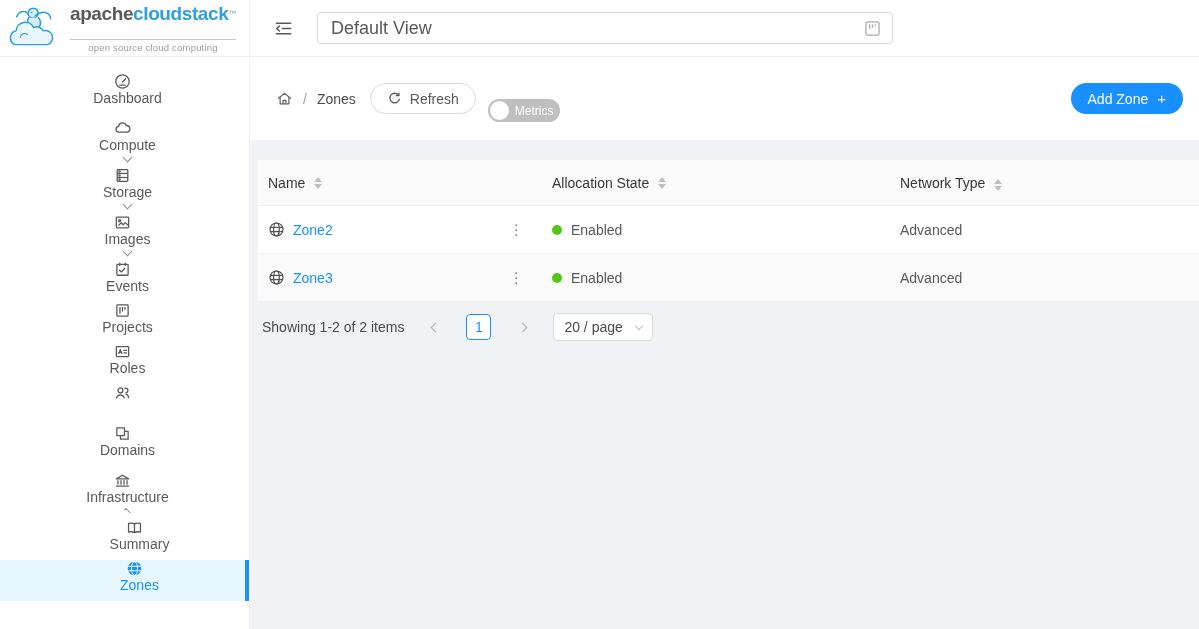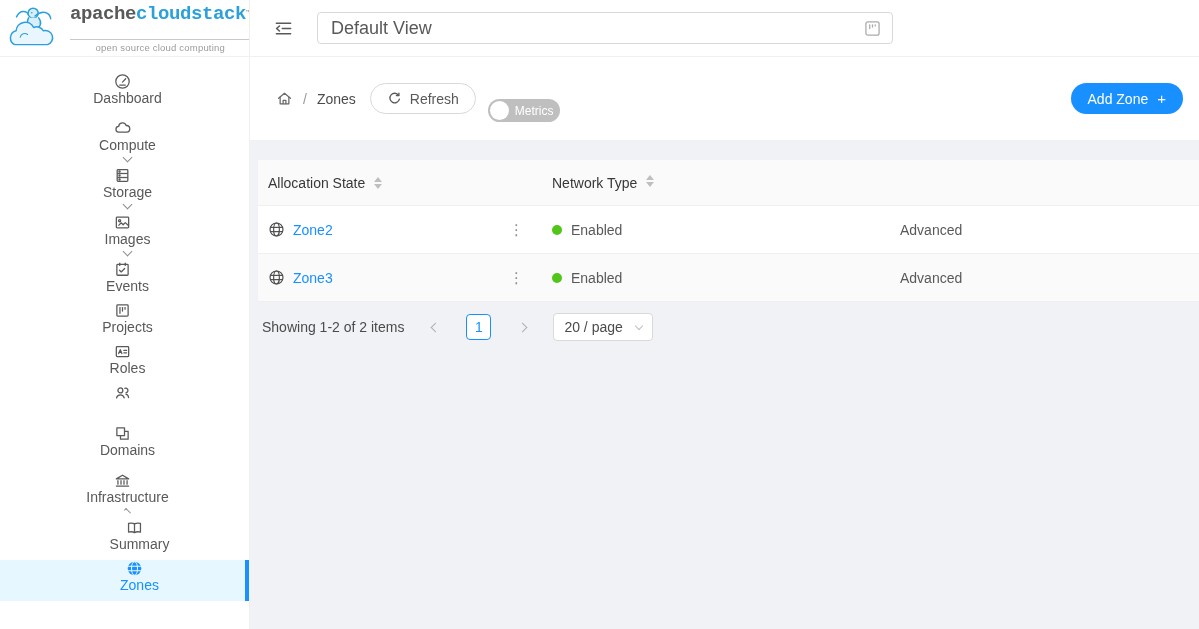--- a/index.html
+++ b/index.html
@@ -8,21 +8,21 @@
     width:1199px; height:629px; overflow:hidden;
     font-family:"Liberation Sans", sans-serif;
     font-size:14px; color:#595959; background:#fff;
   }
   .app { display:flex; width:1199px; height:629px; }
 
   
   .sidebar { width:250px; flex:0 0 250px; background:#fff; border-right:1px solid #f0f0f0; overflow:hidden; }
   .logo-area { height:57px; border-bottom:1px solid #f0f0f0; display:flex; align-items:center; padding:4px 8px 4px 6px; gap:6px; }
   .logo-text { display:flex; flex-direction:column; }
-  .logo-title { font-size:19px; font-weight:bold; letter-spacing:-0.4px; line-height:20px; white-space:nowrap;font-family:Liberation Mono, monospace; }
+  .logo-title { font-size:19px; font-weight:bold; letter-spacing:-0.4px; line-height:20px; white-space:nowrap; }
   .logo-apache { color:#58595b; }
   .logo-cloudstack { color:#2ba0da; }
   .logo-tm { font-size:8px; color:#9a9a9a; vertical-align:top; font-weight:normal; }
   .logo-sub { font-size:9.5px; color:#9b9b9b; border-top:1px solid #c9c9c9; margin-top:15px; padding-top:2px; letter-spacing:0.2px; text-align:center; }
 
   .menu { padding-top:16px; }
   .menu-item { height:41px; display:flex; align-items:center; padding:0 18px 0 24px; cursor:pointer; color:#595959;flex-direction:column; }
   .menu-item.sub { padding-left:48px; }
   .menu-item.has-chevron { margin:6px 0; }
   .mi-icon { width:17px; height:17px; margin-right:10px; flex:0 0 17px; display:flex; align-items:center; justify-content:center; color:#5a5a5a; }
@@ -309,28 +309,35 @@
       <button class="add-zone-btn">
         <span>Add Zone</span>
         <span class="add-plus">+</span>
       </button>
     </div>
 
     <div class="content-body">
       <div class="table-card">
 
         <div class="t-row t-head">
+          <div class="cell">
+            <span>Name</span>
+            <span class="sorter">
+                <span class="caret-up"></span>
+                <span class="caret-down"></span>
+              </span>
+          </div>
           <div class="cell" style="display:flex;align-items:center;">
             <span>Allocation State</span>
             <span class="sorter">
                 <span class="caret-up"></span>
                 <span class="caret-down"></span>
               </span>
           </div>
-          <div class="cell" style="display:flex;align-items:flex-start;">
+          <div class="cell" style="display:flex;align-items:flex-end;">
             <span>Network Type</span>
             <span class="sorter">
                 <span class="caret-up"></span>
                 <span class="caret-down"></span>
               </span>
           </div>
         </div>
 
         <div class="t-row t-body-row">
           <div class="cell name-cell">

